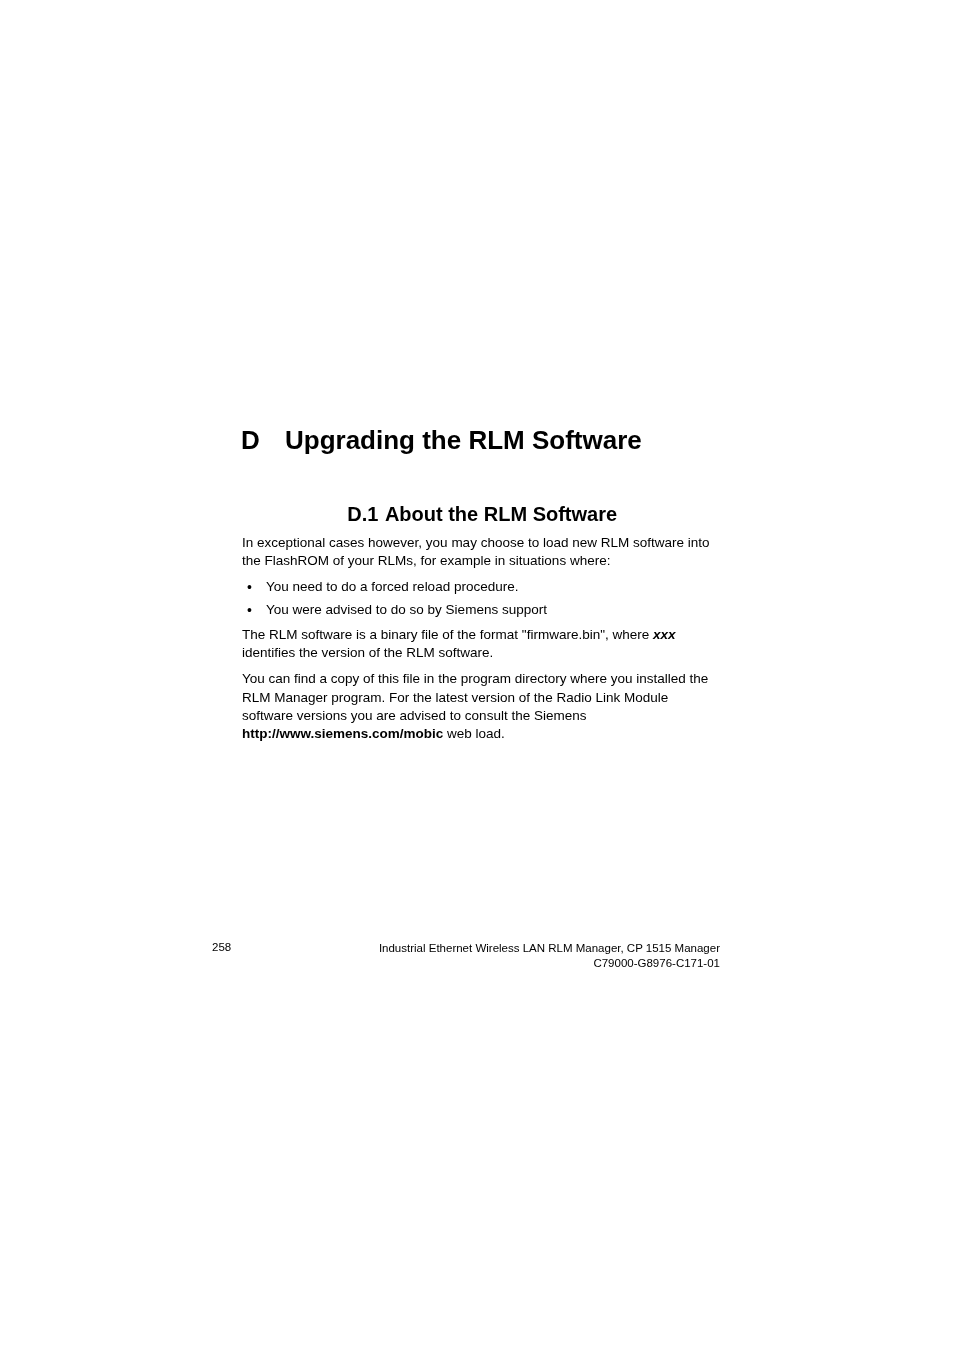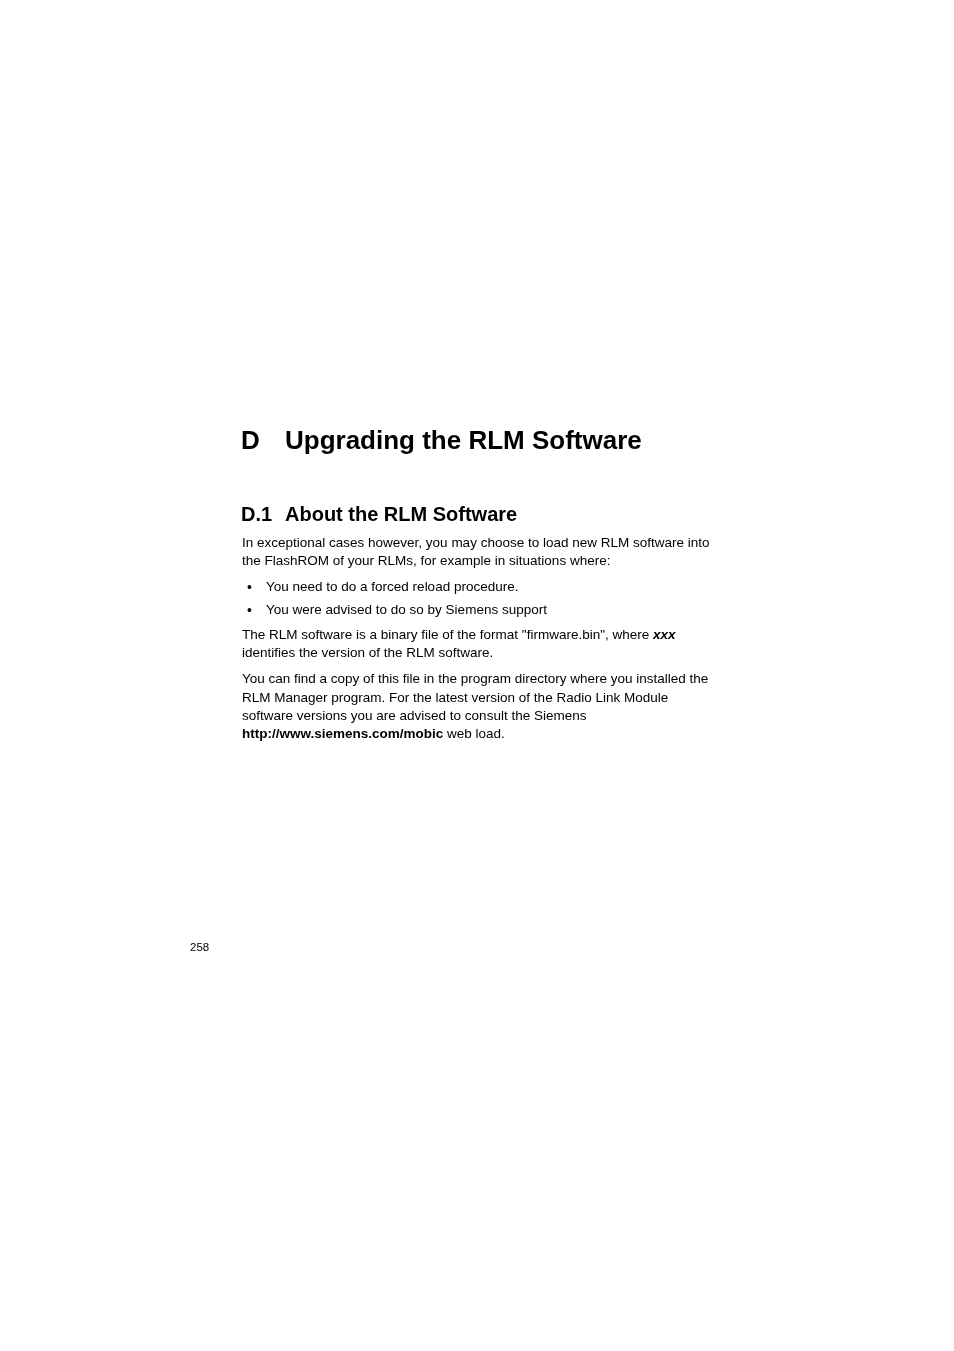--- a/index.html
+++ b/index.html
@@ -29,20 +29,21 @@
     }
     .chapter-letter {
       display: inline-block;
       width: 44px;
     }
     .section-heading {
       font-size: 20px;
       font-weight: bold;
       margin-bottom: 8px;
       margin-left: -1px;
+      text-align: center;
     }
     .section-number {
       display: inline-block;
       width: 44px;
     }
     .body-text {
       font-size: 13.5px;
       line-height: 1.35;
       margin-bottom: 8px;
     }
@@ -72,20 +73,21 @@
     }
     .footer {
       position: absolute;
       left: 190px;
       top: 941px;
       width: 530px;
       font-size: 11.5px;
     }
     .page-number {
       display: inline-block;
+      margin-left: 22px;
     }
     .footer-text {
       float: right;
       text-align: right;
       line-height: 1.3;
     }
   </style>
 </head>
 <body>
 
@@ -110,13 +112,17 @@
     <span>The RLM software is a binary file of the format "firmware.bin", where </span><span class="italic">xxx</span><span> identifies the version of the RLM software.</span>
   </p>
 
   <p class="body-text">
     <span>You can find a copy of this file in the program directory where you installed the RLM Manager program. For the latest version of the Radio Link Module software versions you are advised to consult the Siemens </span><br><span class="bold">http://www.siemens.com/mobic</span><span> web load.</span>
   </p>
 </div>
 
 <div class="footer">
   <span class="page-number">258</span>
+  <span class="footer-text">
+    <span>Industrial Ethernet Wireless LAN  RLM Manager,  CP 1515 Manager</span><br>
+    <span>C79000-G8976-C171-01</span>
+  </span>
 </div>
 
 </body></html>

